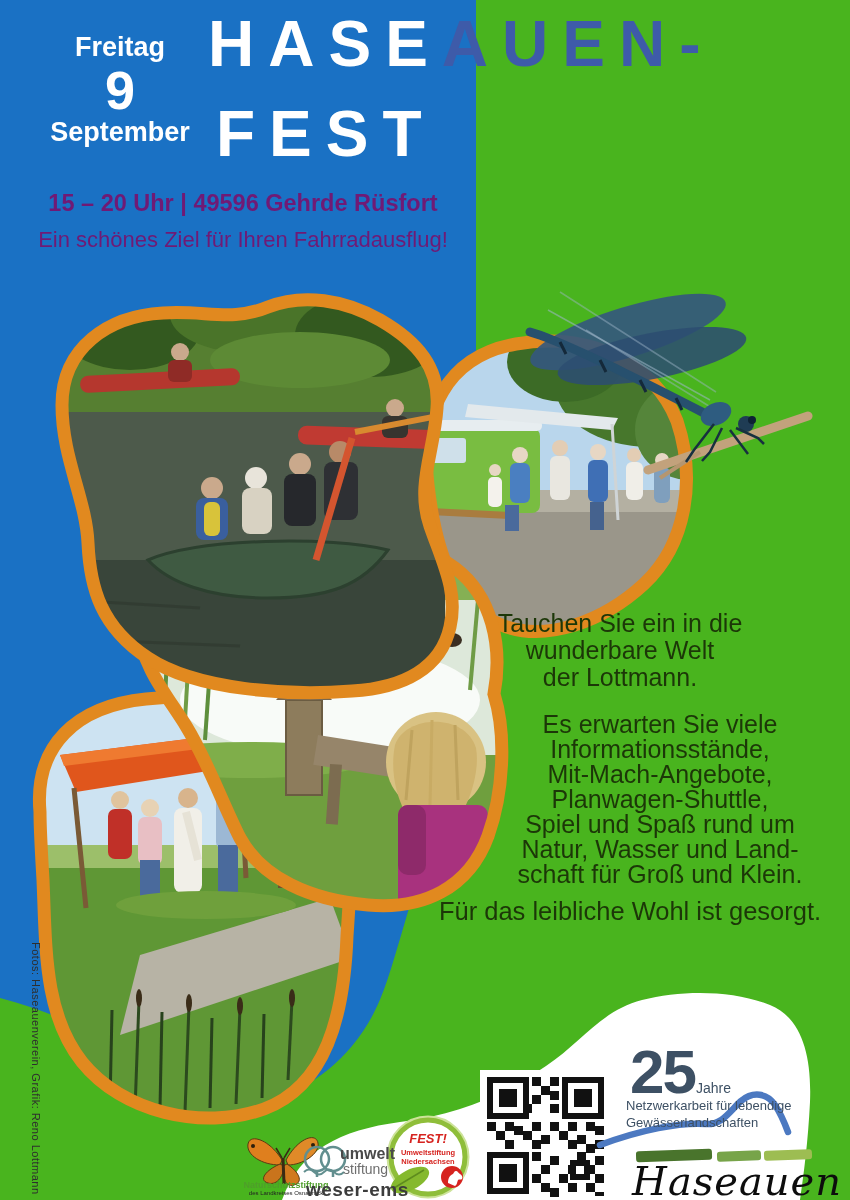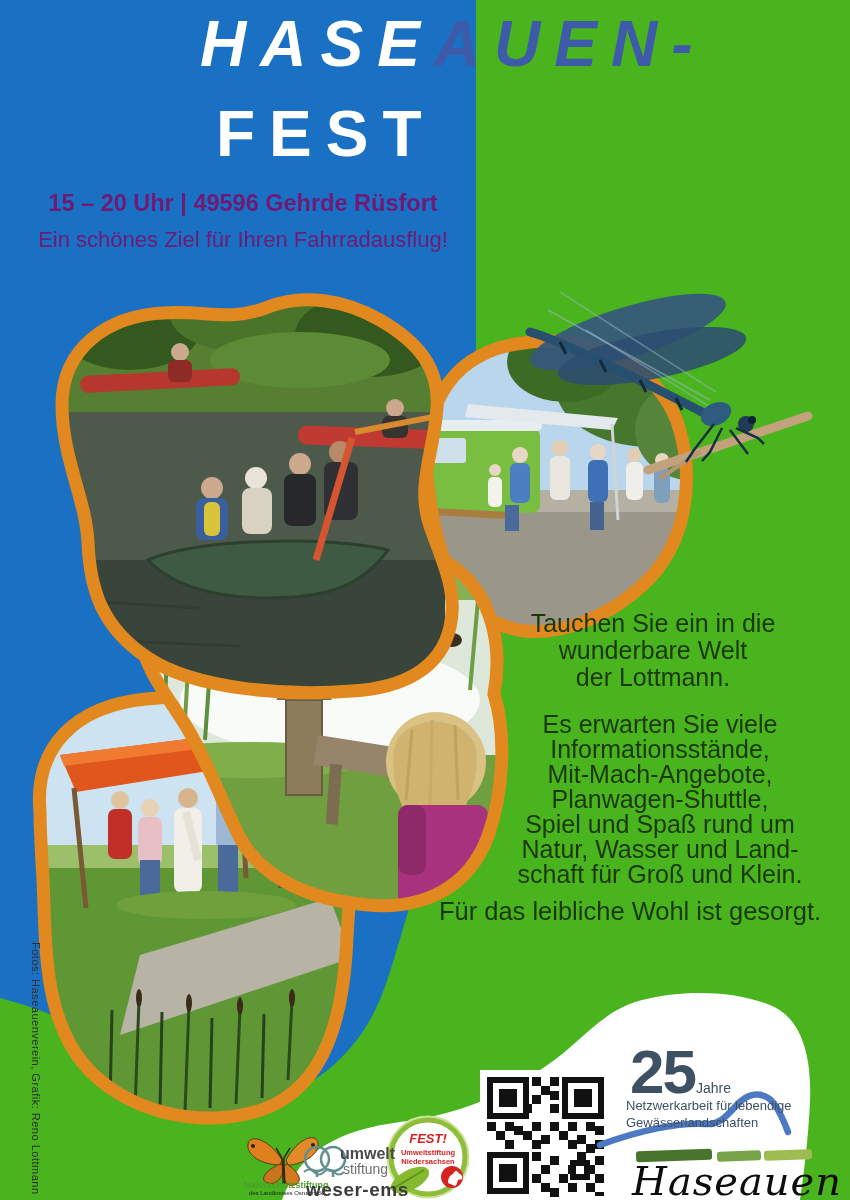--- a/index.html
+++ b/index.html
@@ -263,35 +263,40 @@
   <g>
     <path d="M600,1145 C640,1130 680,1122 706,1124 C722,1125 729,1112 741,1101 C753,1091 767,1093 775,1105 C781,1114 785,1124 788,1132" stroke="#4c79c1" stroke-width="6.5" fill="none" stroke-linecap="round"></path>
   </g>
   <g>
     <rect x="636" y="1150" width="76" height="11" rx="3" fill="#49742c" transform="rotate(-2 674 1155)"></rect>
     <rect x="717" y="1151" width="44" height="10" rx="3" fill="#77a449" transform="rotate(-2 739 1156)"></rect>
     <rect x="764" y="1150" width="48" height="10" rx="3" fill="#9dbd52" transform="rotate(-2 788 1155)"></rect>
   </g>
 </svg>
 
-
-  <div class="t title-row" style="left:200px;top:12px;font-style:italic;">
+  <div class="t date-col" style="left:35px;top:32px;">
+    <div class="wm">Freitag</div>
+    <div class="day">9</div>
+    <div class="wm">September</div>
+  </div>
+
+  <div class="t title-row" style="left:208px;top:12px;">
     <span class="w">HASE</span>
       <span style="color:#3e5ba9;">AUEN-</span>
   </div>
   <div class="t title-row w" style="left:216px;top:102px;">
     <span>FEST</span>
   </div>
 
   <div class="t info" style="left:8px;top:188px;">
     <div class="l">15 – 20 Uhr  |  49596 Gehrde Rüsfort</div>
     <div class="tag">Ein schönes Ziel für Ihren Fahrradausflug!</div>
   </div>
 
-  <div class="t bodytxt intro" style="left:463px;top:610px;width:380px;">
+  <div class="t bodytxt intro" style="left:430px;top:610px;width:380px;">
     <div>Tauchen Sie ein in die</div>
     <div>wunderbare Welt</div>
     <div>der Lottmann.</div>
   </div>
   <div class="t bodytxt closing" style="left:425px;top:897px;width:410px;">Für das leibliche Wohl ist gesorgt.</div>
   <div class="t bodytxt details" style="left:470px;top:712px;width:380px;">
     <div>Es erwarten Sie viele</div>
     <div>Informationsstände,</div>
     <div>Mit-Mach-Angebote,</div>
     <div>Planwagen-Shuttle,</div>

